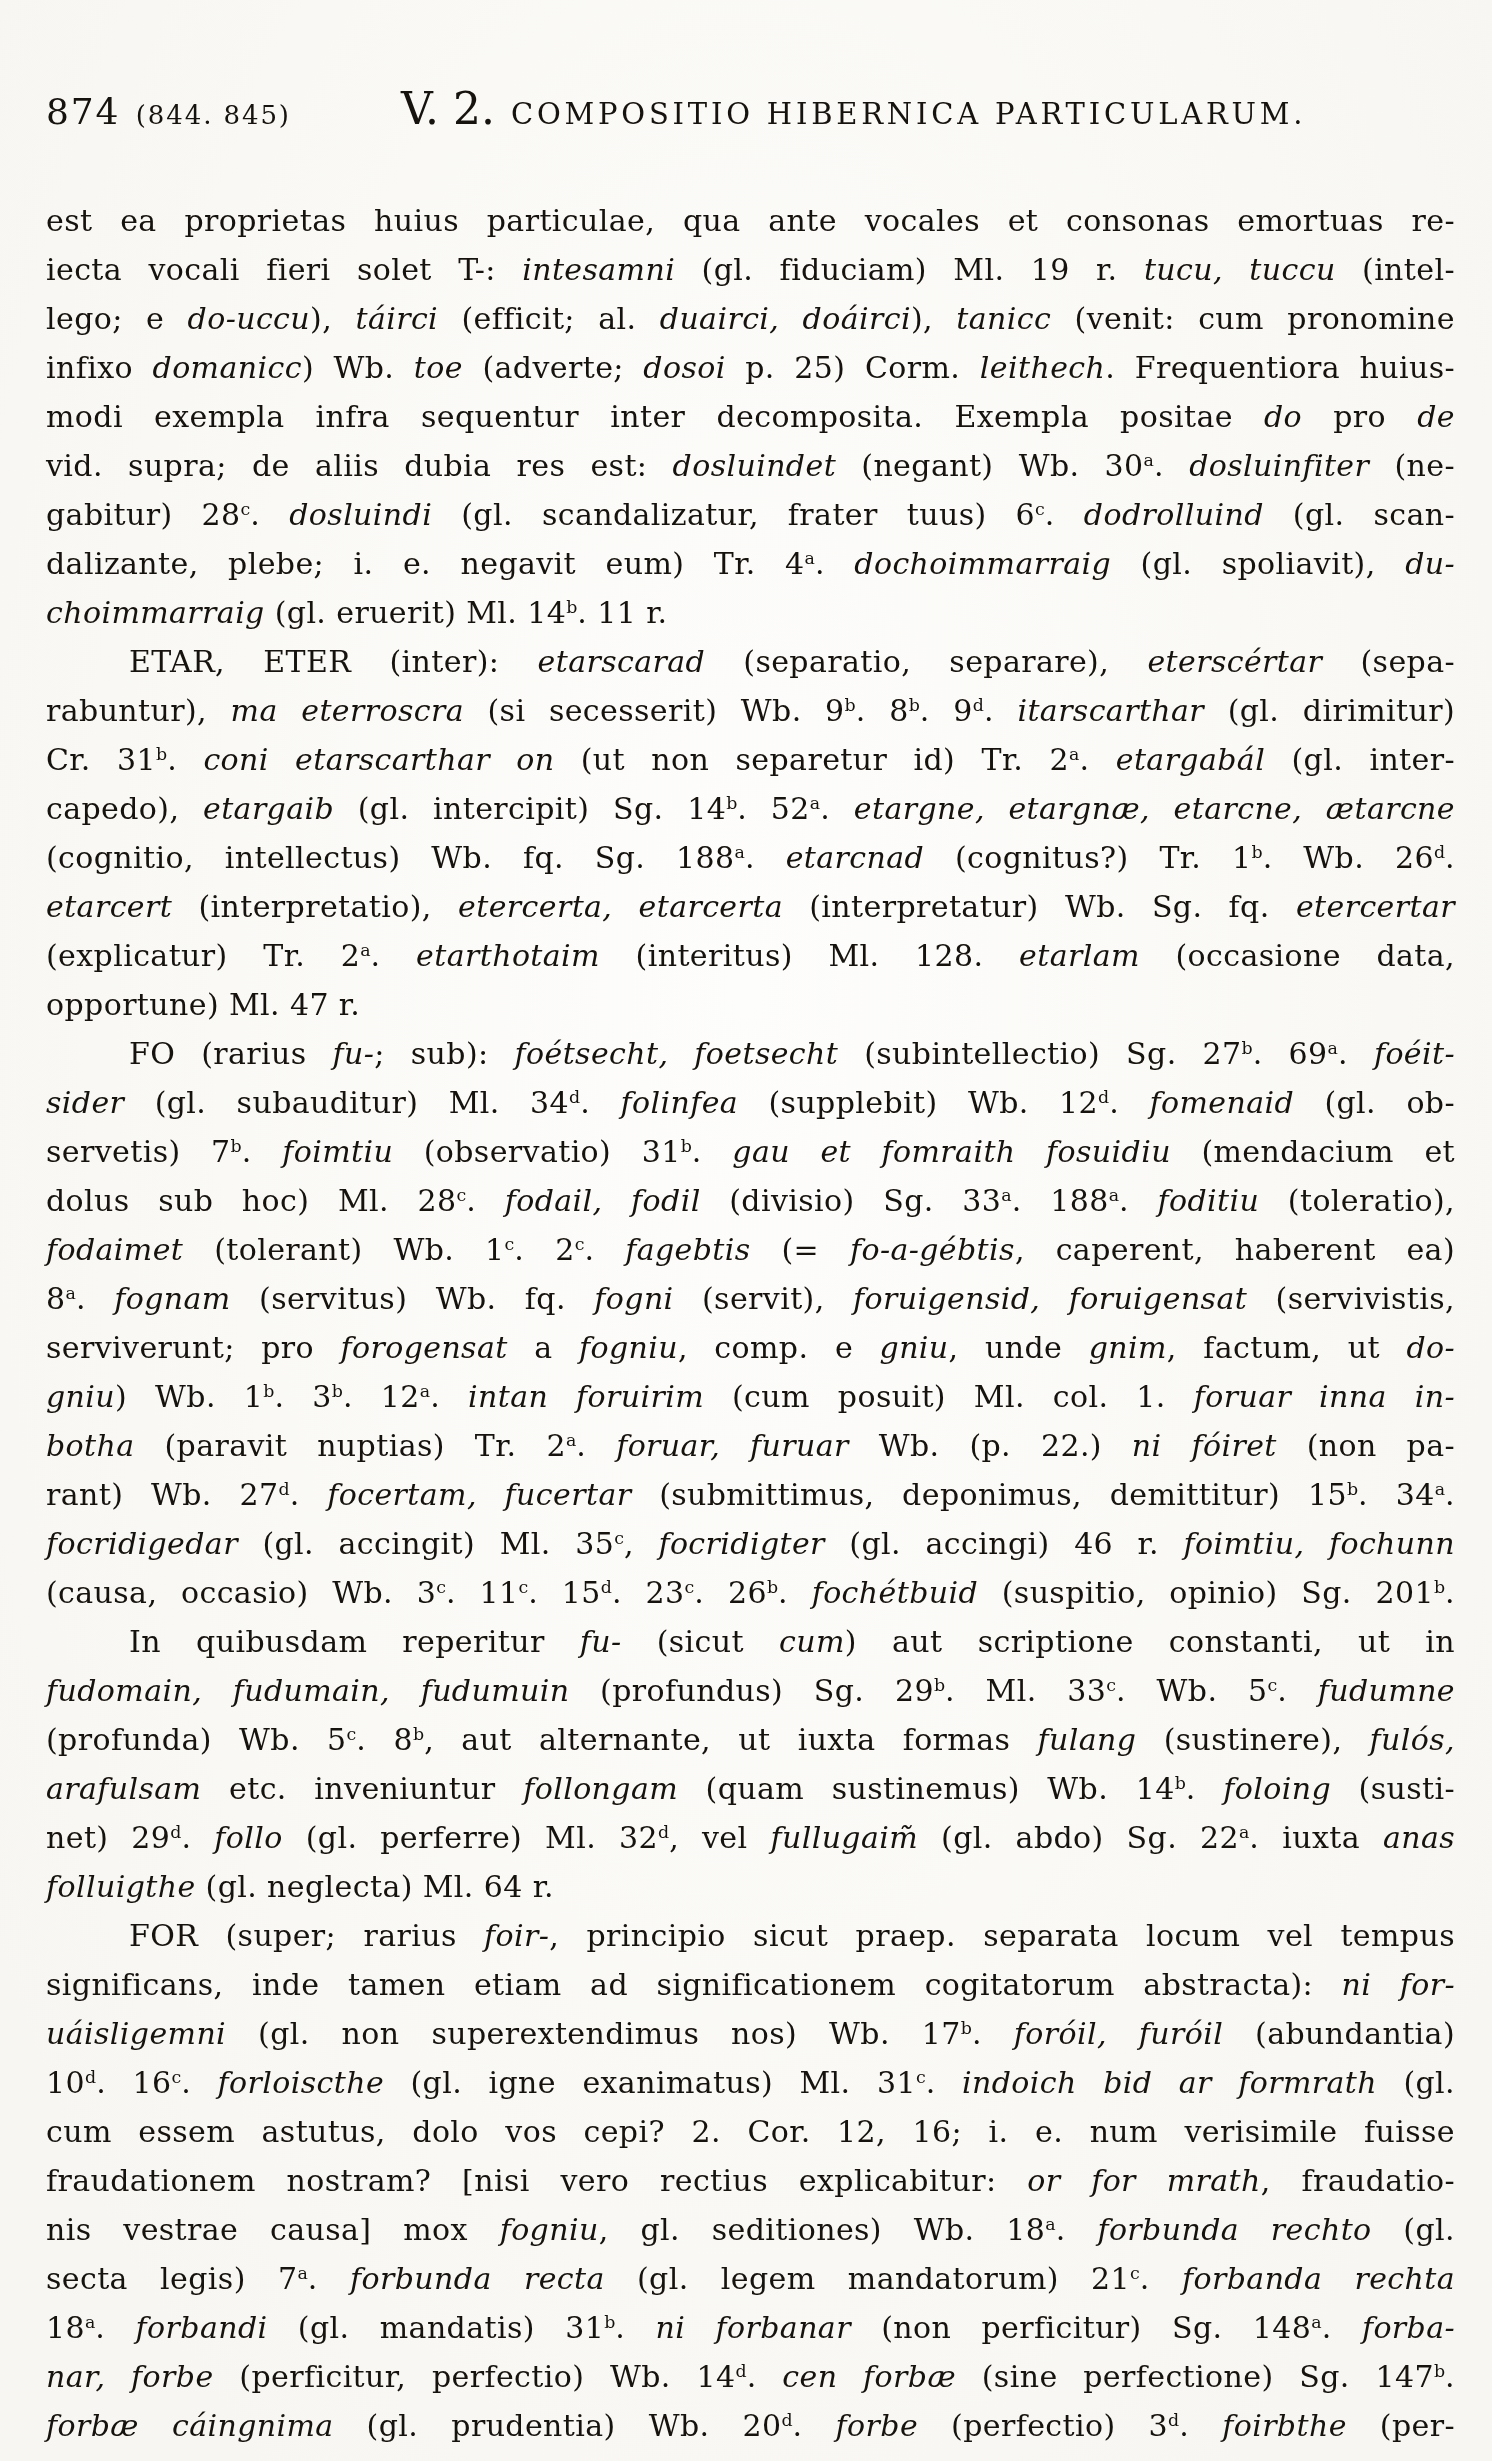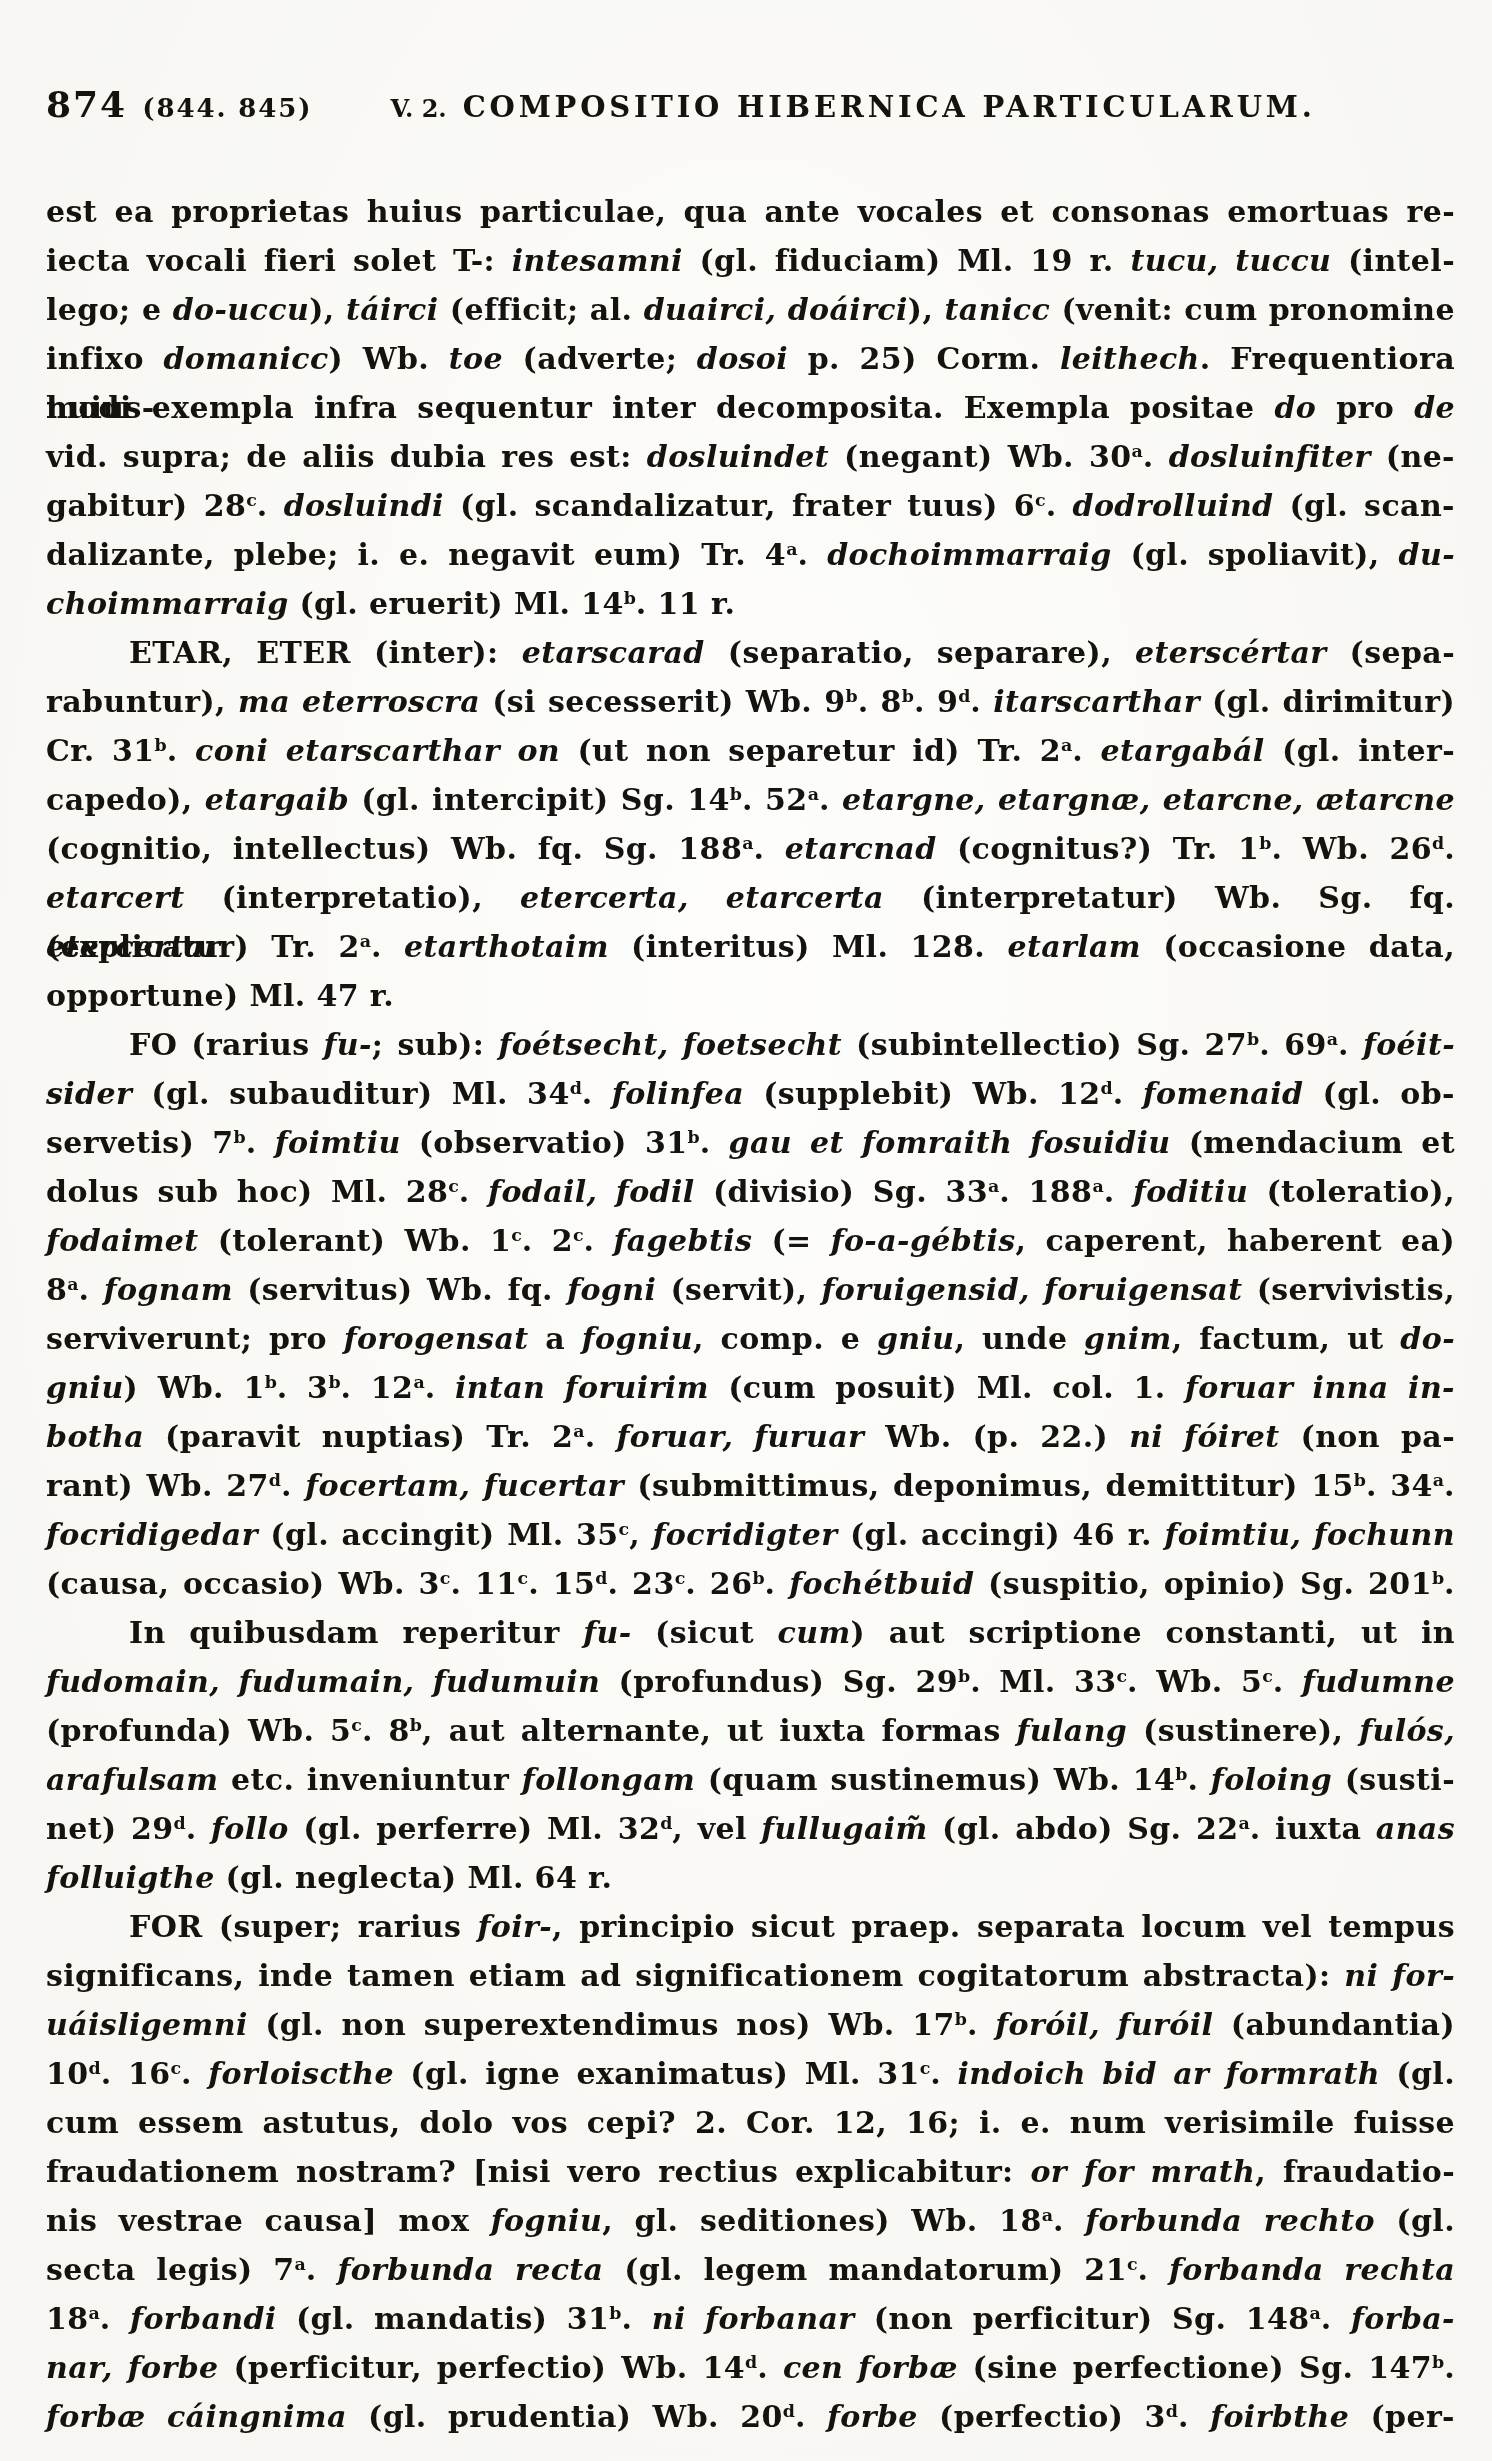--- a/index.html
+++ b/index.html
@@ -10,32 +10,32 @@
   .page {
     position: relative;
     width: 1493px;
     height: 2461px;
     box-sizing: border-box;
     background:
       radial-gradient(ellipse at 50% 40%, rgba(255,255,255,0.6), rgba(0,0,0,0.015) 85%),
       #fbfaf6;
     color: #16120d;
     font-family: "DejaVu Serif", "Liberation Serif", serif;
-    font-weight: 700;
+    font-weight: 400;
     padding: 83px 38px 0 46px;
     overflow: hidden;
   }
   .hdr {
     display: flex;
     align-items: baseline;
     white-space: nowrap;
   }
   .hdr .pgnum   { font-size: 36px; letter-spacing: 1.9px; }
   .hdr .folios  { font-size: 26px; margin-left: 15.4px; letter-spacing: 1.9px; }
-  .hdr .sect    { font-size: 24px; margin-left: 78px; }
+  .hdr .sect    { font-size: 44px; margin-left: 110px; }
   .hdr .rtitle  { font-size: 29px; margin-left: 16px; letter-spacing: 3.8px; }
   main {
     margin-top: 62px;
     font-size: 30px;
     line-height: 49px;
     letter-spacing: 0.4px;
   }
   .line {
     text-align: justify;
     text-align-last: justify;

